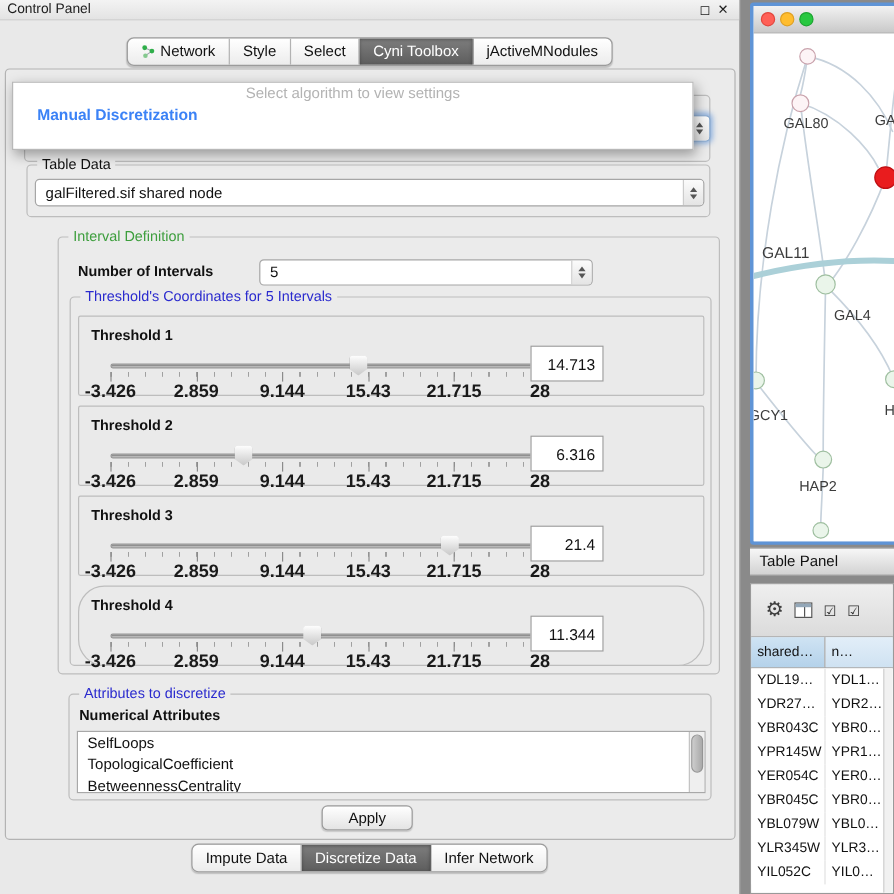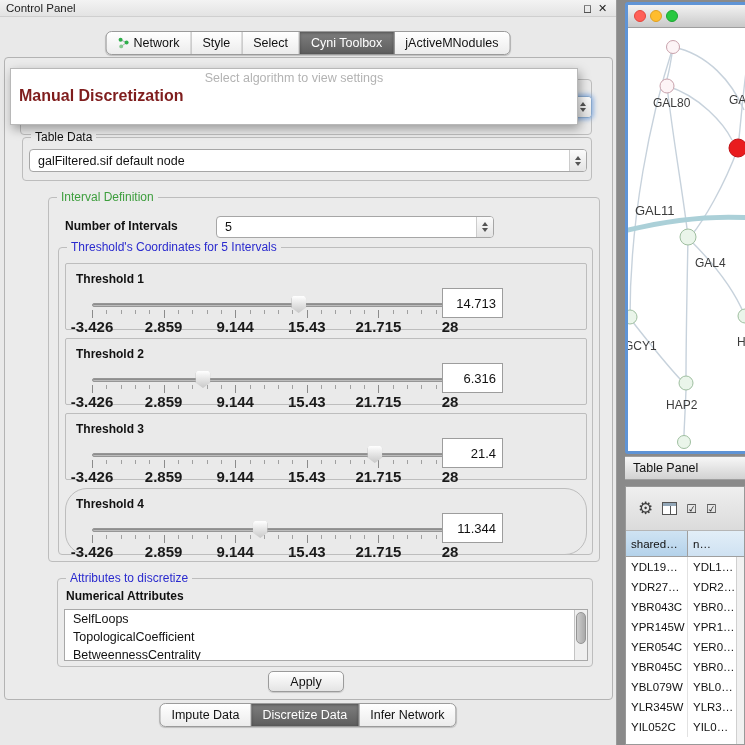--- a/index.html
+++ b/index.html
@@ -38,21 +38,21 @@
     justify-content:center;border-left:1px solid #cccccc;background:linear-gradient(#fbfbfb,#e4e4e4);}
   .tri-up{width:0;height:0;border-left:3.5px solid transparent;border-right:3.5px solid transparent;border-bottom:4.5px solid #555;margin-bottom:2px;}
   .tri-down{width:0;height:0;border-left:3.5px solid transparent;border-right:3.5px solid transparent;border-top:4.5px solid #555;}
 
   
   .algo-group{left:15px;top:21px;width:572px;height:56px;}
   .algo-combo{left:23px;top:38px;width:564px;height:22px;border-color:#88a8cc;box-shadow:0 0 4px 2px rgba(127,168,220,.8);z-index:1;}
   .algo-dropdown{position:absolute;left:5px;top:10px;width:568px;height:57px;background:#fff;border:1px solid #b8b8b8;
     box-shadow:2px 4px 10px rgba(0,0,0,.35);z-index:50;}
   .algo-placeholder{text-align:center;color:#b3b3b3;font-size:12.5px;height:18px;line-height:18px;}
-  .algo-option{font-size:16px;color:#7f1d1d;height:18px;line-height:18px;padding-left:8px;}
+  .algo-option{font-size:13px;color:#3b82f6;height:18px;line-height:18px;padding-left:20px;}
   .algo-option.bold{font-weight:bold;}
 
   
   .td-group{left:17px;top:79px;width:570px;height:44px;}
   .td-combo{left:6px;top:11px;width:558px;height:23px;}
 
   
   .iv-group{left:43px;top:139px;width:552px;height:365px;}
   .noi-label{position:absolute;left:16px;top:21px;font-size:12px;font-weight:bold;color:#111;}
   .noi-combo{left:167px;top:18px;width:278px;height:22px;}
@@ -170,21 +170,21 @@
     <div class="algo-dropdown">
       <div class="algo-placeholder">Select algorithm to view settings</div>
       <div id="algo-options">
           <div class="algo-option bold">Manual Discretization</div>
         </div>
     </div>
 
     <div class="group td-group">
       <span class="group-label">Table Data</span>
       <div class="combo td-combo">
-        <span>galFiltered.sif default node</span>
+        <span>galFiltered.sif shared node</span>
         <span class="stepper">
             <i class="tri-up"></i>
             <i class="tri-down"></i>
           </span>
       </div>
     </div>
 
     <div class="group iv-group">
       <span class="group-label green">Interval Definition</span>
       <span class="noi-label">Number of Intervals</span>

